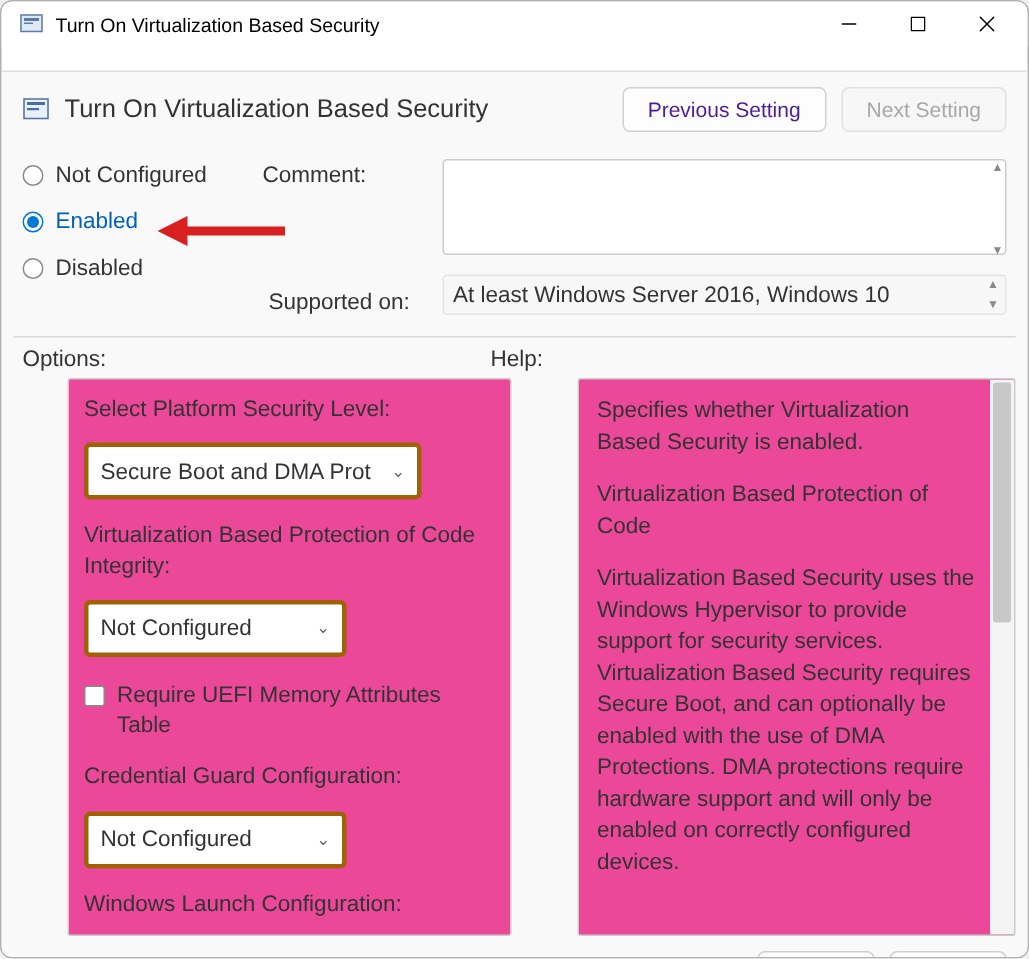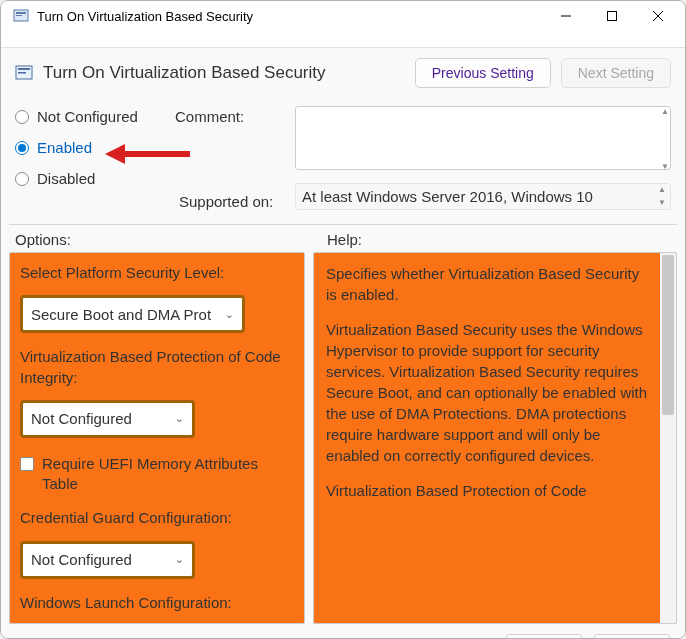--- a/index.html
+++ b/index.html
@@ -180,24 +180,25 @@
     .panes {
       display: flex;
       padding: 0 8px;
       gap: 8px;
       flex: 1;
       min-height: 0;
     }
     .pane {
       border: 1px solid #ccc;
       border-radius: 2px;
-      background: #f97316;
+      background: #ec4899;
       overflow: hidden;
       display: flex;
       flex-direction: column;
+      margin-left: 36px;
     }
     .options-pane {
       width: 296px;
       padding: 10px 10px;
       gap: 8px;
     }
     .opt-label {
       font-size: 15px;
       color: #333;
       line-height: 1.35;
@@ -395,22 +396,22 @@
         <div class="opt-label">Credential Guard Configuration:</div>
         <div class="dropdown" style="width:175px">
           <span>Not Configured</span>
           <span class="chev">⌄</span>
         </div>
         <div class="opt-label">Windows Launch Configuration:</div>
       </div>
 
       <div class="pane help-pane">
         <p>Specifies whether Virtualization Based Security is enabled.</p>
+        <p>Virtualization Based Protection of Code</p>
         <p>Virtualization Based Security uses the Windows Hypervisor to provide support for security services. Virtualization Based Security requires Secure Boot, and can optionally be enabled with the use of DMA Protections. DMA protections require hardware support and will only be enabled on correctly configured devices.</p>
-        <p>Virtualization Based Protection of Code</p>
         <div class="help-scroll">
           <div class="help-thumb"></div>
         </div>
       </div>
     </div>
 
     <div class="footer">
       <div class="btn">OK</div>
       <div class="btn">Cancel</div>
       <div class="watermark">php中文网</div>

